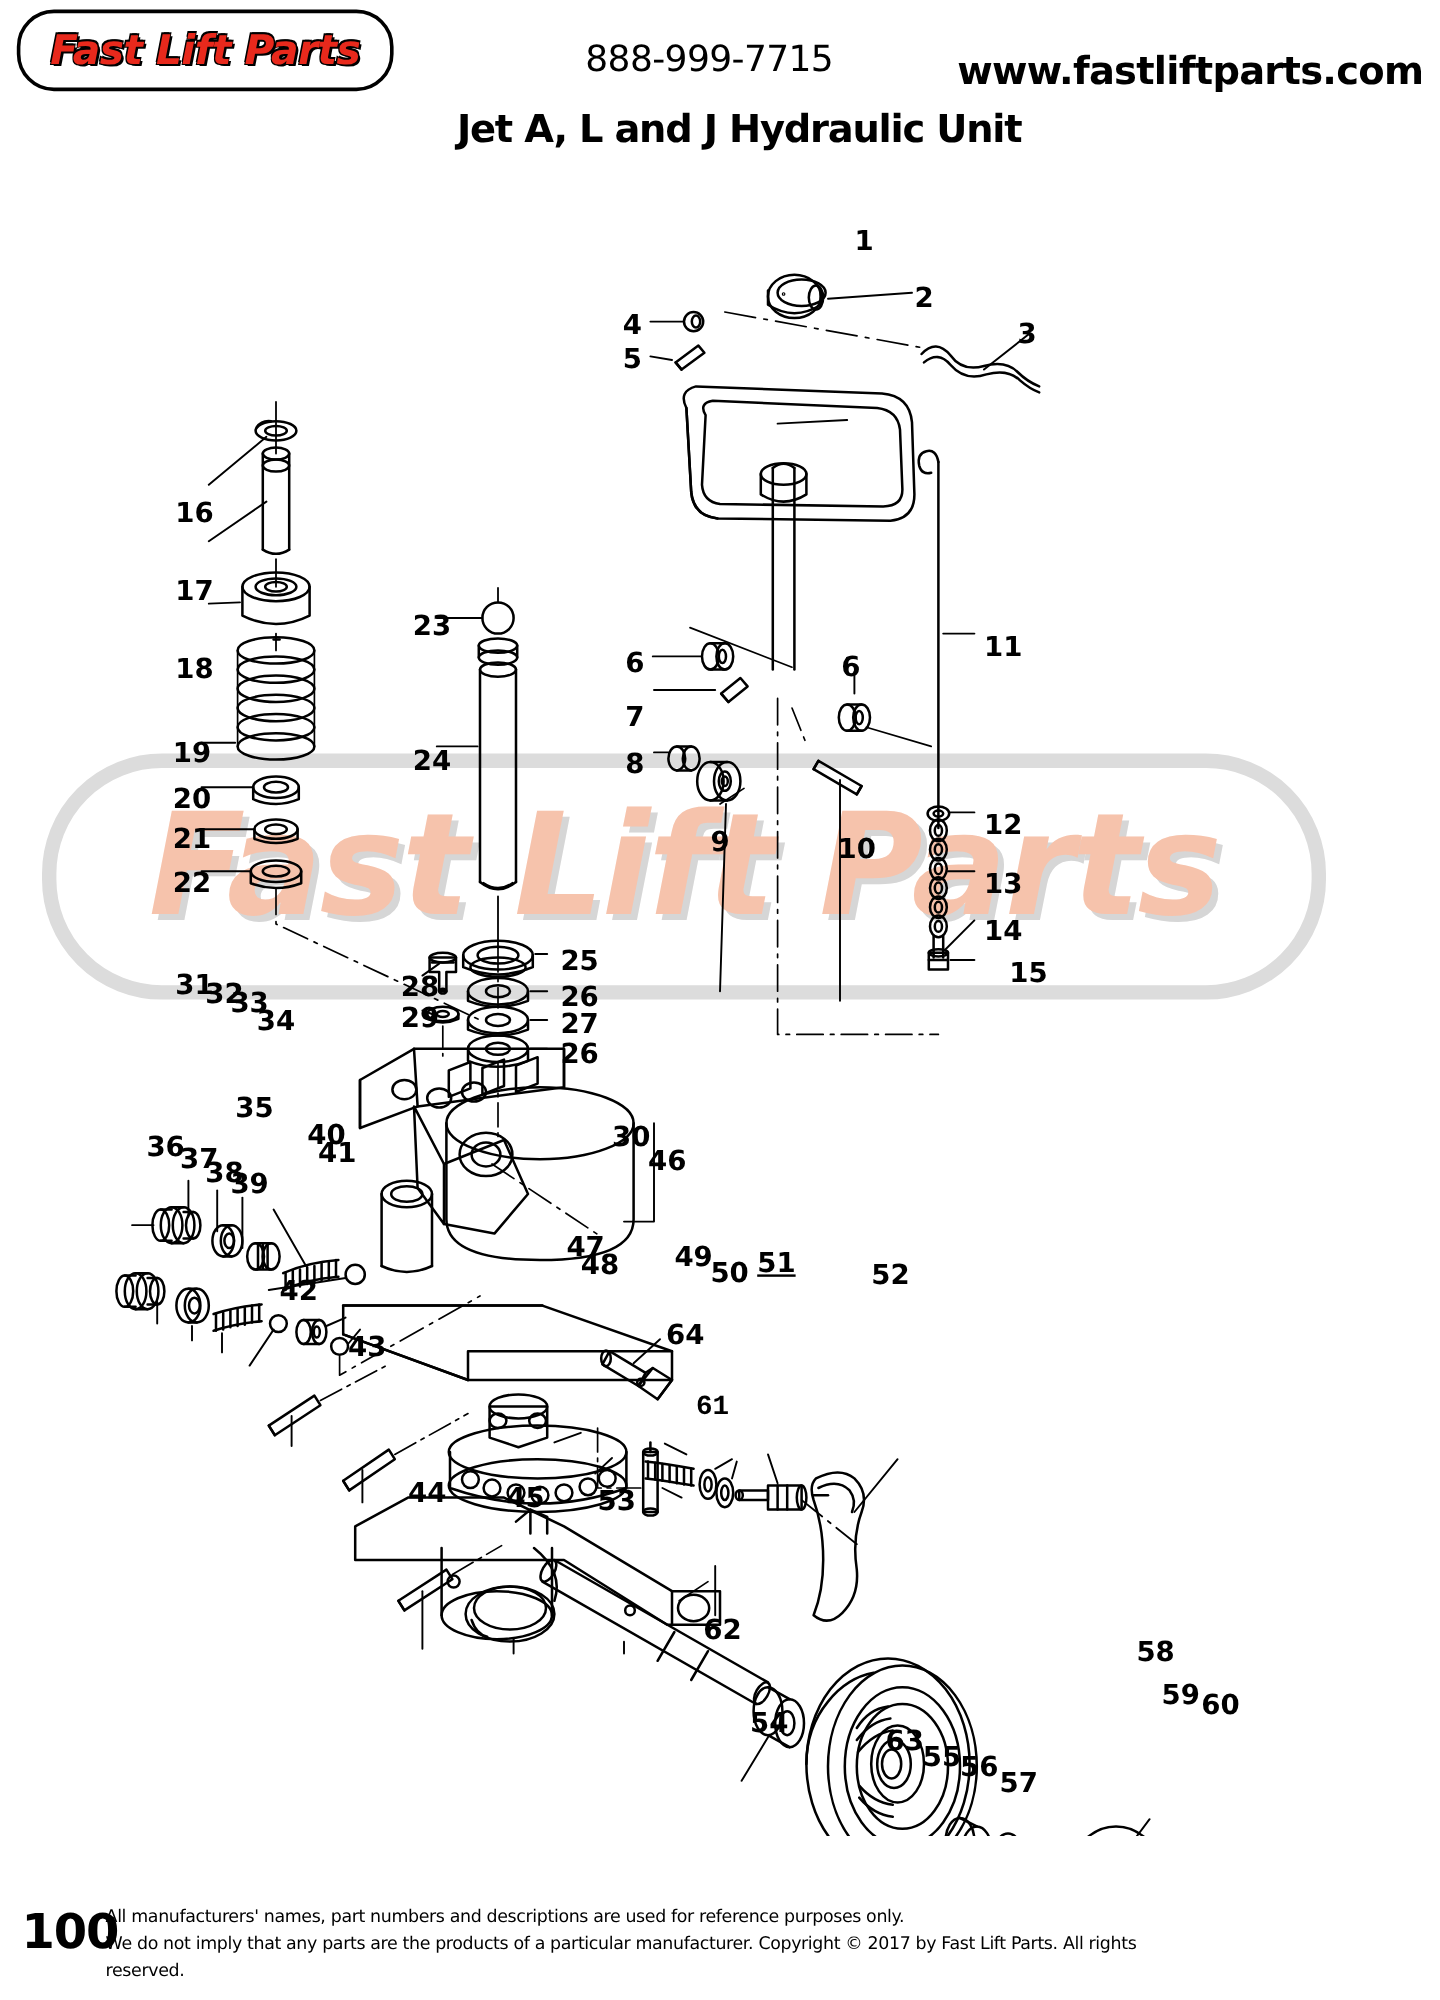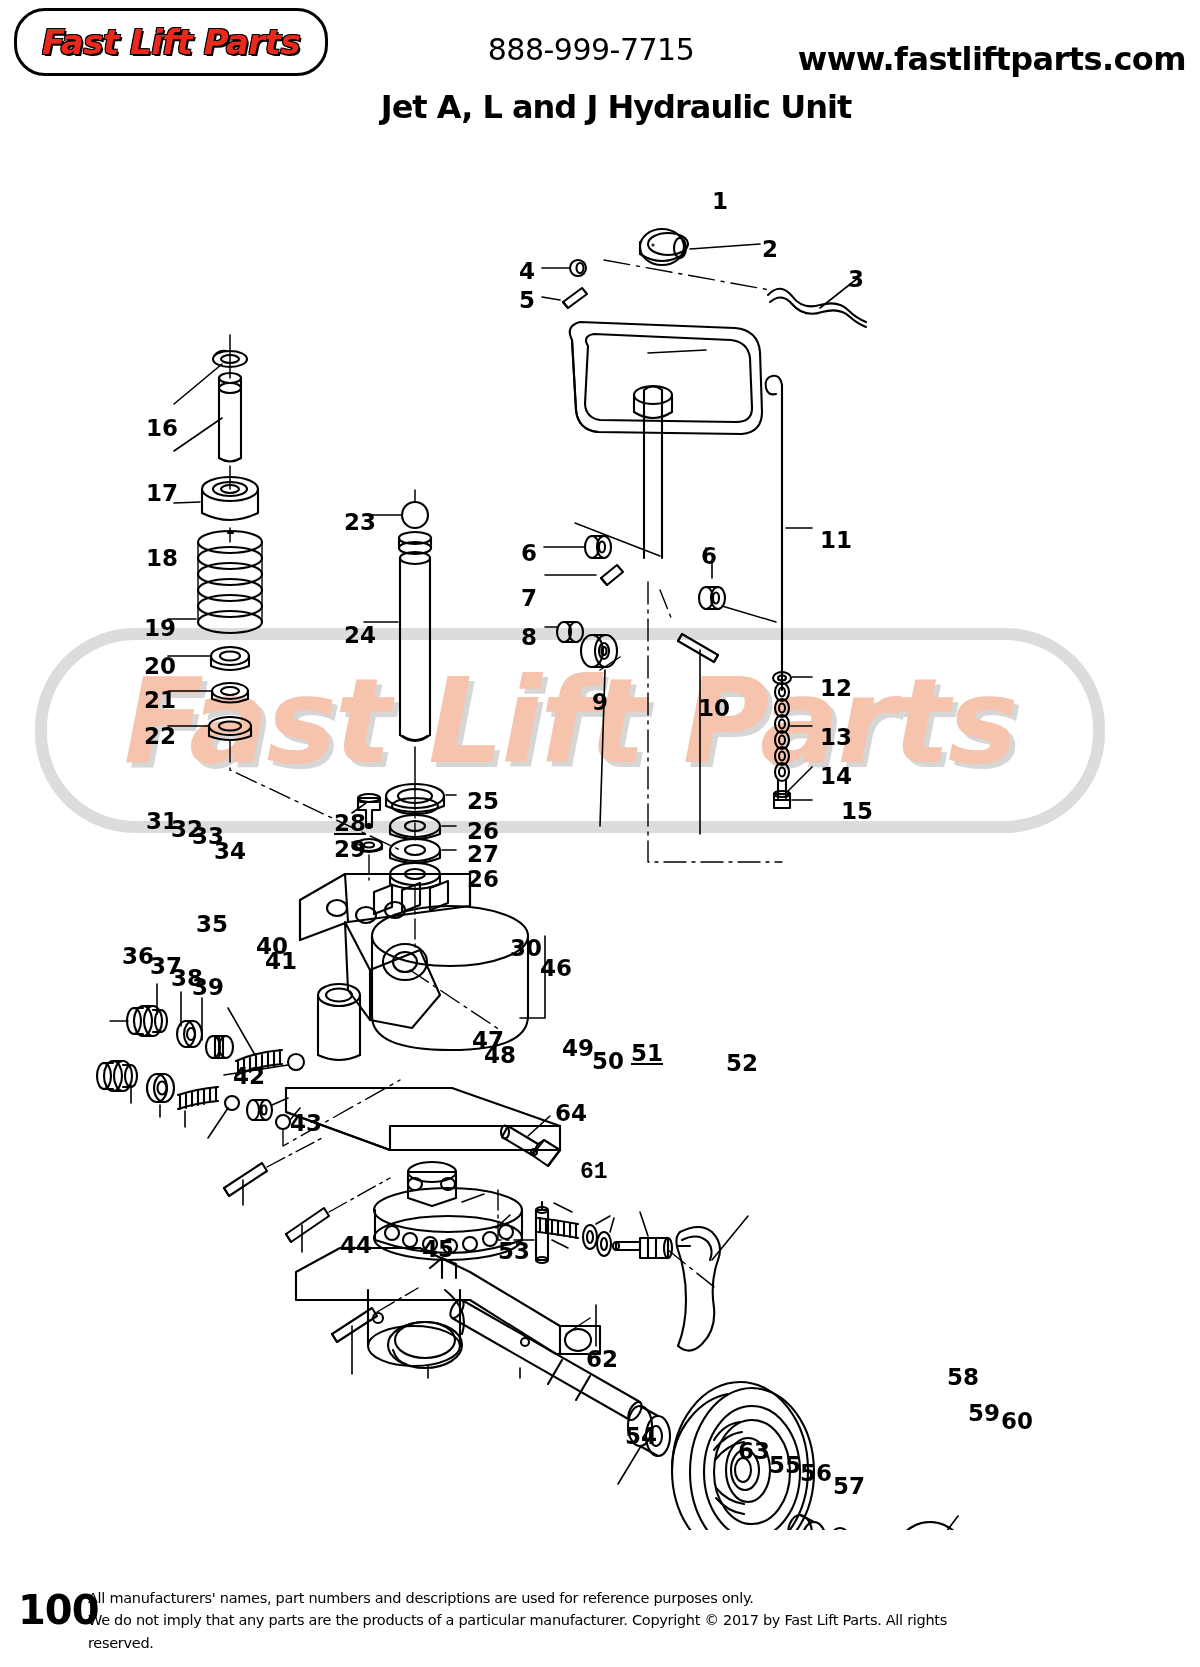--- a/index.html
+++ b/index.html
@@ -698,21 +698,21 @@
     <div class="lbl" style="left: 144px; top: 615px;">19</div>
     <div class="lbl" style="left: 144px; top: 653px;">20</div>
     <div class="lbl" style="left: 144px; top: 687px;">21</div>
     <div class="lbl" style="left: 144px; top: 723px;">22</div>
     <div class="lbl" style="left: 344px; top: 509px;">23</div>
     <div class="lbl" style="left: 344px; top: 622px;">24</div>
     <div class="lbl" style="left: 467px; top: 788px;">25</div>
     <div class="lbl" style="left: 467px; top: 818px;">26</div>
     <div class="lbl" style="left: 467px; top: 841px;">27</div>
     <div class="lbl" style="left: 467px; top: 866px;">26</div>
-    <div class="lbl" style="left: 334px; top: 810px; text-decoration: underline;">28</div>
+    <div class="lbl" style="left: 334px; top: 810px;">28</div>
     <div class="lbl" style="left: 334px; top: 836px;">29</div>
     <div class="lbl" style="left: 510px; top: 935px;">30</div>
     <div class="lbl" style="left: 146px; top: 808px;">31</div>
     <div class="lbl" style="left: 171px; top: 816px;">32</div>
     <div class="lbl" style="left: 192px; top: 823px;">33</div>
     <div class="lbl" style="left: 214px; top: 838px;">34</div>
     <div class="lbl" style="left: 196px; top: 911px;">35</div>
     <div class="lbl" style="left: 122px; top: 943px;">36</div>
     <div class="lbl" style="left: 150px; top: 953px;">37</div>
     <div class="lbl" style="left: 171px; top: 965px;">38</div>

